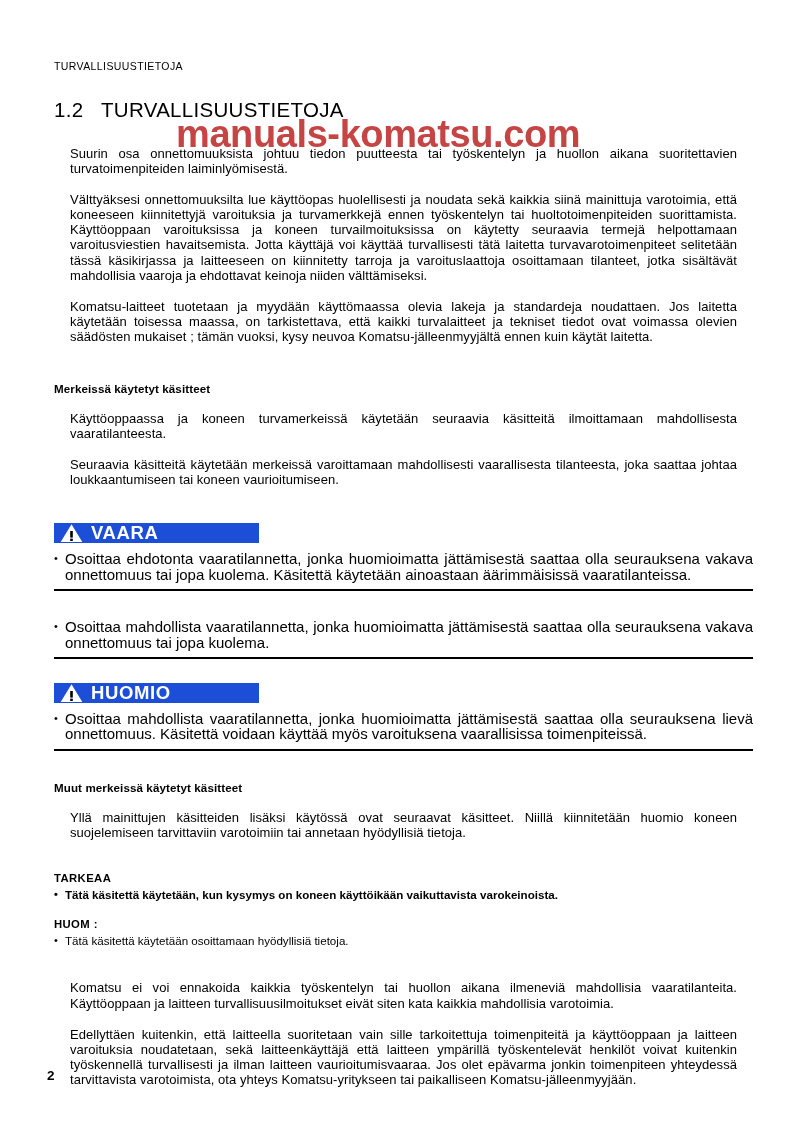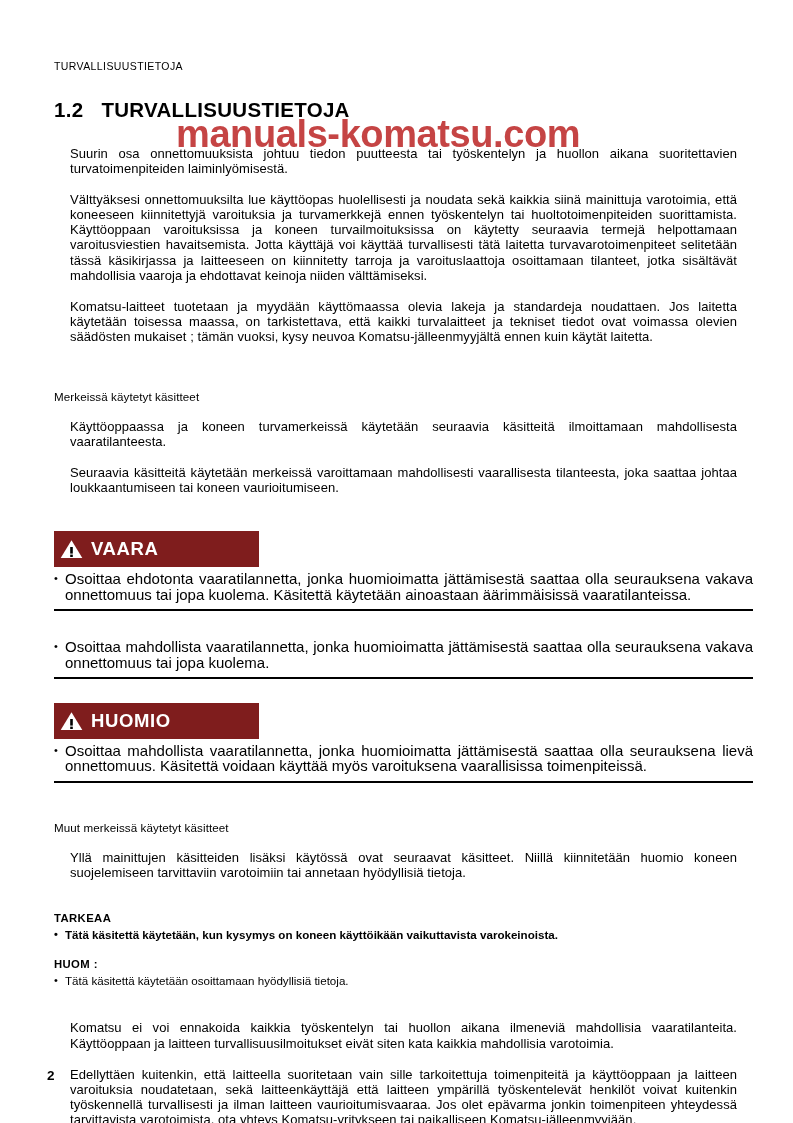--- a/index.html
+++ b/index.html
@@ -32,21 +32,21 @@
     font-size: 10.5px;
     letter-spacing: 0.4px;
     color: #000;
     margin: 0 0 26px 0;
     font-weight: normal;
   }
 
   
   .chapter-title {
     font-size: 20.5px;
-    font-weight: bold;
+    font-weight: normal;
     letter-spacing: 0.3px;
     margin: 0 0 24px 0;
     white-space: pre;
   }
 
   
   p.body {
     font-size: 13px;
     line-height: 15.1px;
     margin: 16px;
@@ -54,40 +54,40 @@
     text-justify: inter-word;
     letter-spacing: 0.05px;
   }
   .gap-16 { height: 16px; }
   .gap-20 { height: 20px; }
   .gap-24 { height: 24px; }
 
   
   h3.sub {
     font-size: 11.6px;
-    font-weight: normal;
-    margin: 14px 0 9px 0;
+    font-weight: bold;
+    margin: 6px 0 9px 0;
     letter-spacing: 0.1px;
   }
   h4.minor {
     font-size: 11.3px;
     font-weight: bold;
     margin: 0 0 3px 0;
     letter-spacing: 0.4px;
   }
 
   
   .alert-block {
     margin: 0;
   }
   .alert-banner {
     display: inline-flex;
     align-items: center;
-    background: #7f1d1d;
-    height: 36px;
+    background: #1d4ed8;
+    height: 20px;
     padding: 0 14px 0 6px;
     box-sizing: border-box;
     min-width: 205px;
   }
   .alert-banner .tri-icon {
     width: 23px;
     height: 20px;
     flex: 0 0 auto;
     margin-right: 8px;
     display: block;

